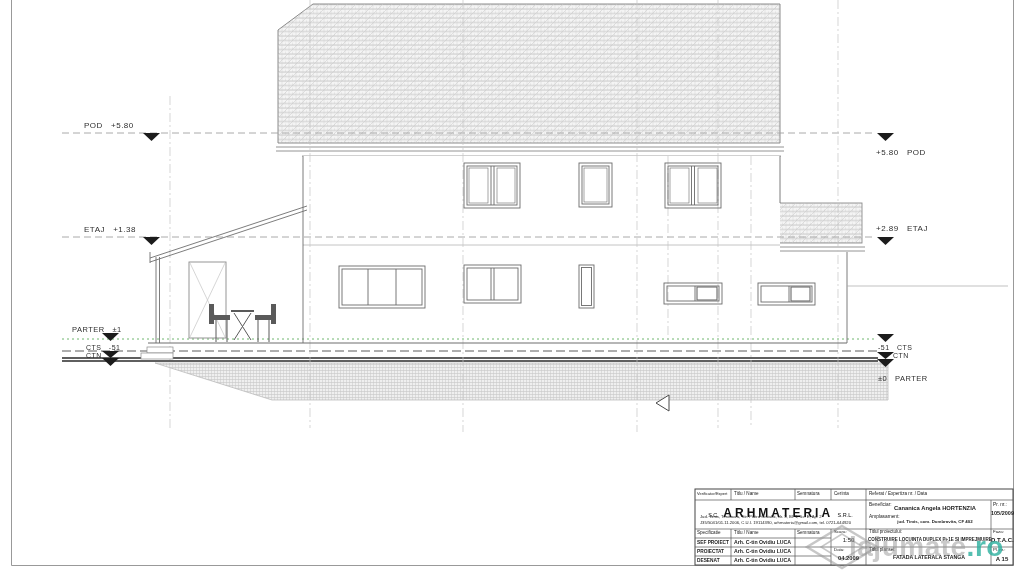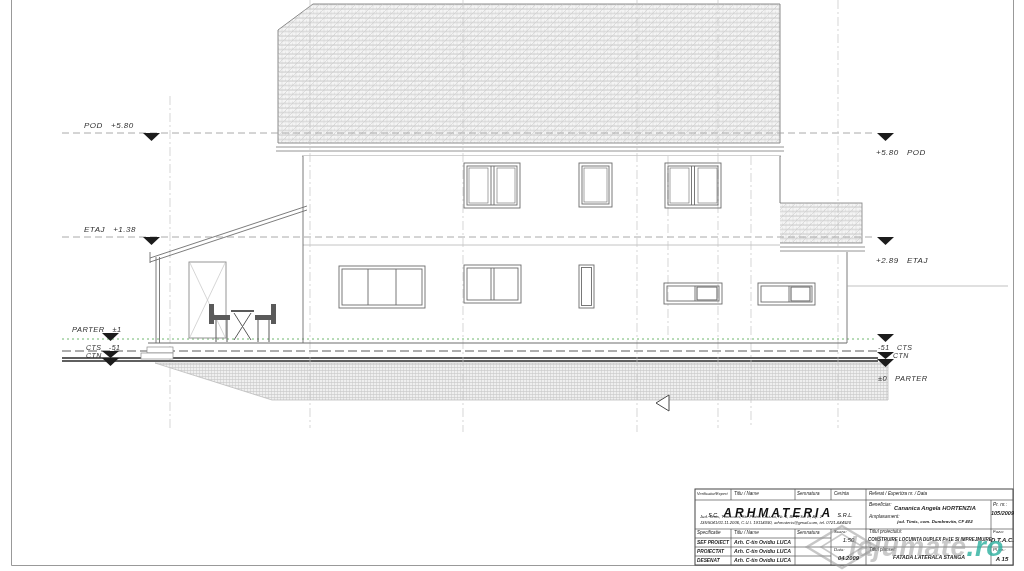--- a/index.html
+++ b/index.html
@@ -1,17 +1,17 @@
 <!DOCTYPE html>
 <html><head>
 <meta charset="utf-8">
 <style>
   html,body{margin:0;padding:0;background:#fff;}
   .canvas{position:relative;width:1024px;height:571px;background:#fff;overflow:hidden;
-          font-family:"Liberation Sans",sans-serif;font-style:italic;}
+          font-family:"Liberation Sans",sans-serif;}
   .canvas svg{position:absolute;left:0;top:0;}
   .lbl{position:absolute;color:#2e2e2e;font-size:8px;letter-spacing:.5px;white-space:pre;line-height:1;}
   .lbl.sm{font-size:7px;}
   .tb{position:absolute;color:#222;line-height:1.05;white-space:nowrap;}
   .tb.c{text-align:center;}
   .tb.b{font-weight:bold;}
   .company-line{position:absolute;left:695px;top:503px;width:171px;text-align:center;color:#111;}
   .company-line .aff{font-size:5.5px;}
   .company-line .nm{font-size:12px;font-weight:bold;letter-spacing:3px;}
   .watermark{position:absolute;font-weight:bold;font-size:28px;letter-spacing:.5px;line-height:1;}
@@ -199,21 +199,21 @@
     <polygon points="842,534 863,547 842,560 821,547" fill="none" stroke="#9b9b9b" stroke-width="1.5"></polygon>
   </g>
 </svg>
 
 <div class="lbl" style="left:84px;top:122px;">POD   +5.80</div>
 <div class="lbl" style="left:84px;top:226px;">ETAJ   +1.38</div>
 <div class="lbl" style="left:72px;top:326px;font-size:7.5px;">PARTER   ±1</div>
 <div class="lbl sm" style="left:86px;top:344px;">CTS   -51</div>
 <div class="lbl sm" style="left:86px;top:352px;">CTN</div>
 <div class="lbl" style="left:876px;top:121px;margin-top:28px;">+5.80   POD</div>
-<div class="lbl" style="left:876px;top:225px;margin-top:32px;">+2.89   ETAJ</div>
+<div class="lbl" style="left:876px;top:225px;">+2.89   ETAJ</div>
 <div class="lbl" style="left:878px;top:327px;font-size:7.5px;margin-top:48px;">±0   PARTER</div>
 <div class="lbl sm" style="left:878px;top:344px;">-51   CTS</div>
 <div class="lbl sm" style="left:893px;top:352px;">CTN</div>
 
 <div class="tb" style="left:697px;top:492px;font-size:4px;width:33px;white-space:normal;">Verificator/Expert</div>
 <div class="tb" style="left:734px;top:492px;font-size:4.6px;">Titlu / Name</div>
 <div class="tb" style="left:797px;top:492px;font-size:4.6px;">Semnatura</div>
 <div class="tb" style="left:834px;top:492px;font-size:4.6px;">Cerinta</div>
 <div class="tb" style="left:869px;top:492px;font-size:4.6px;">Referat / Expertiza nr. / Data</div>
 

